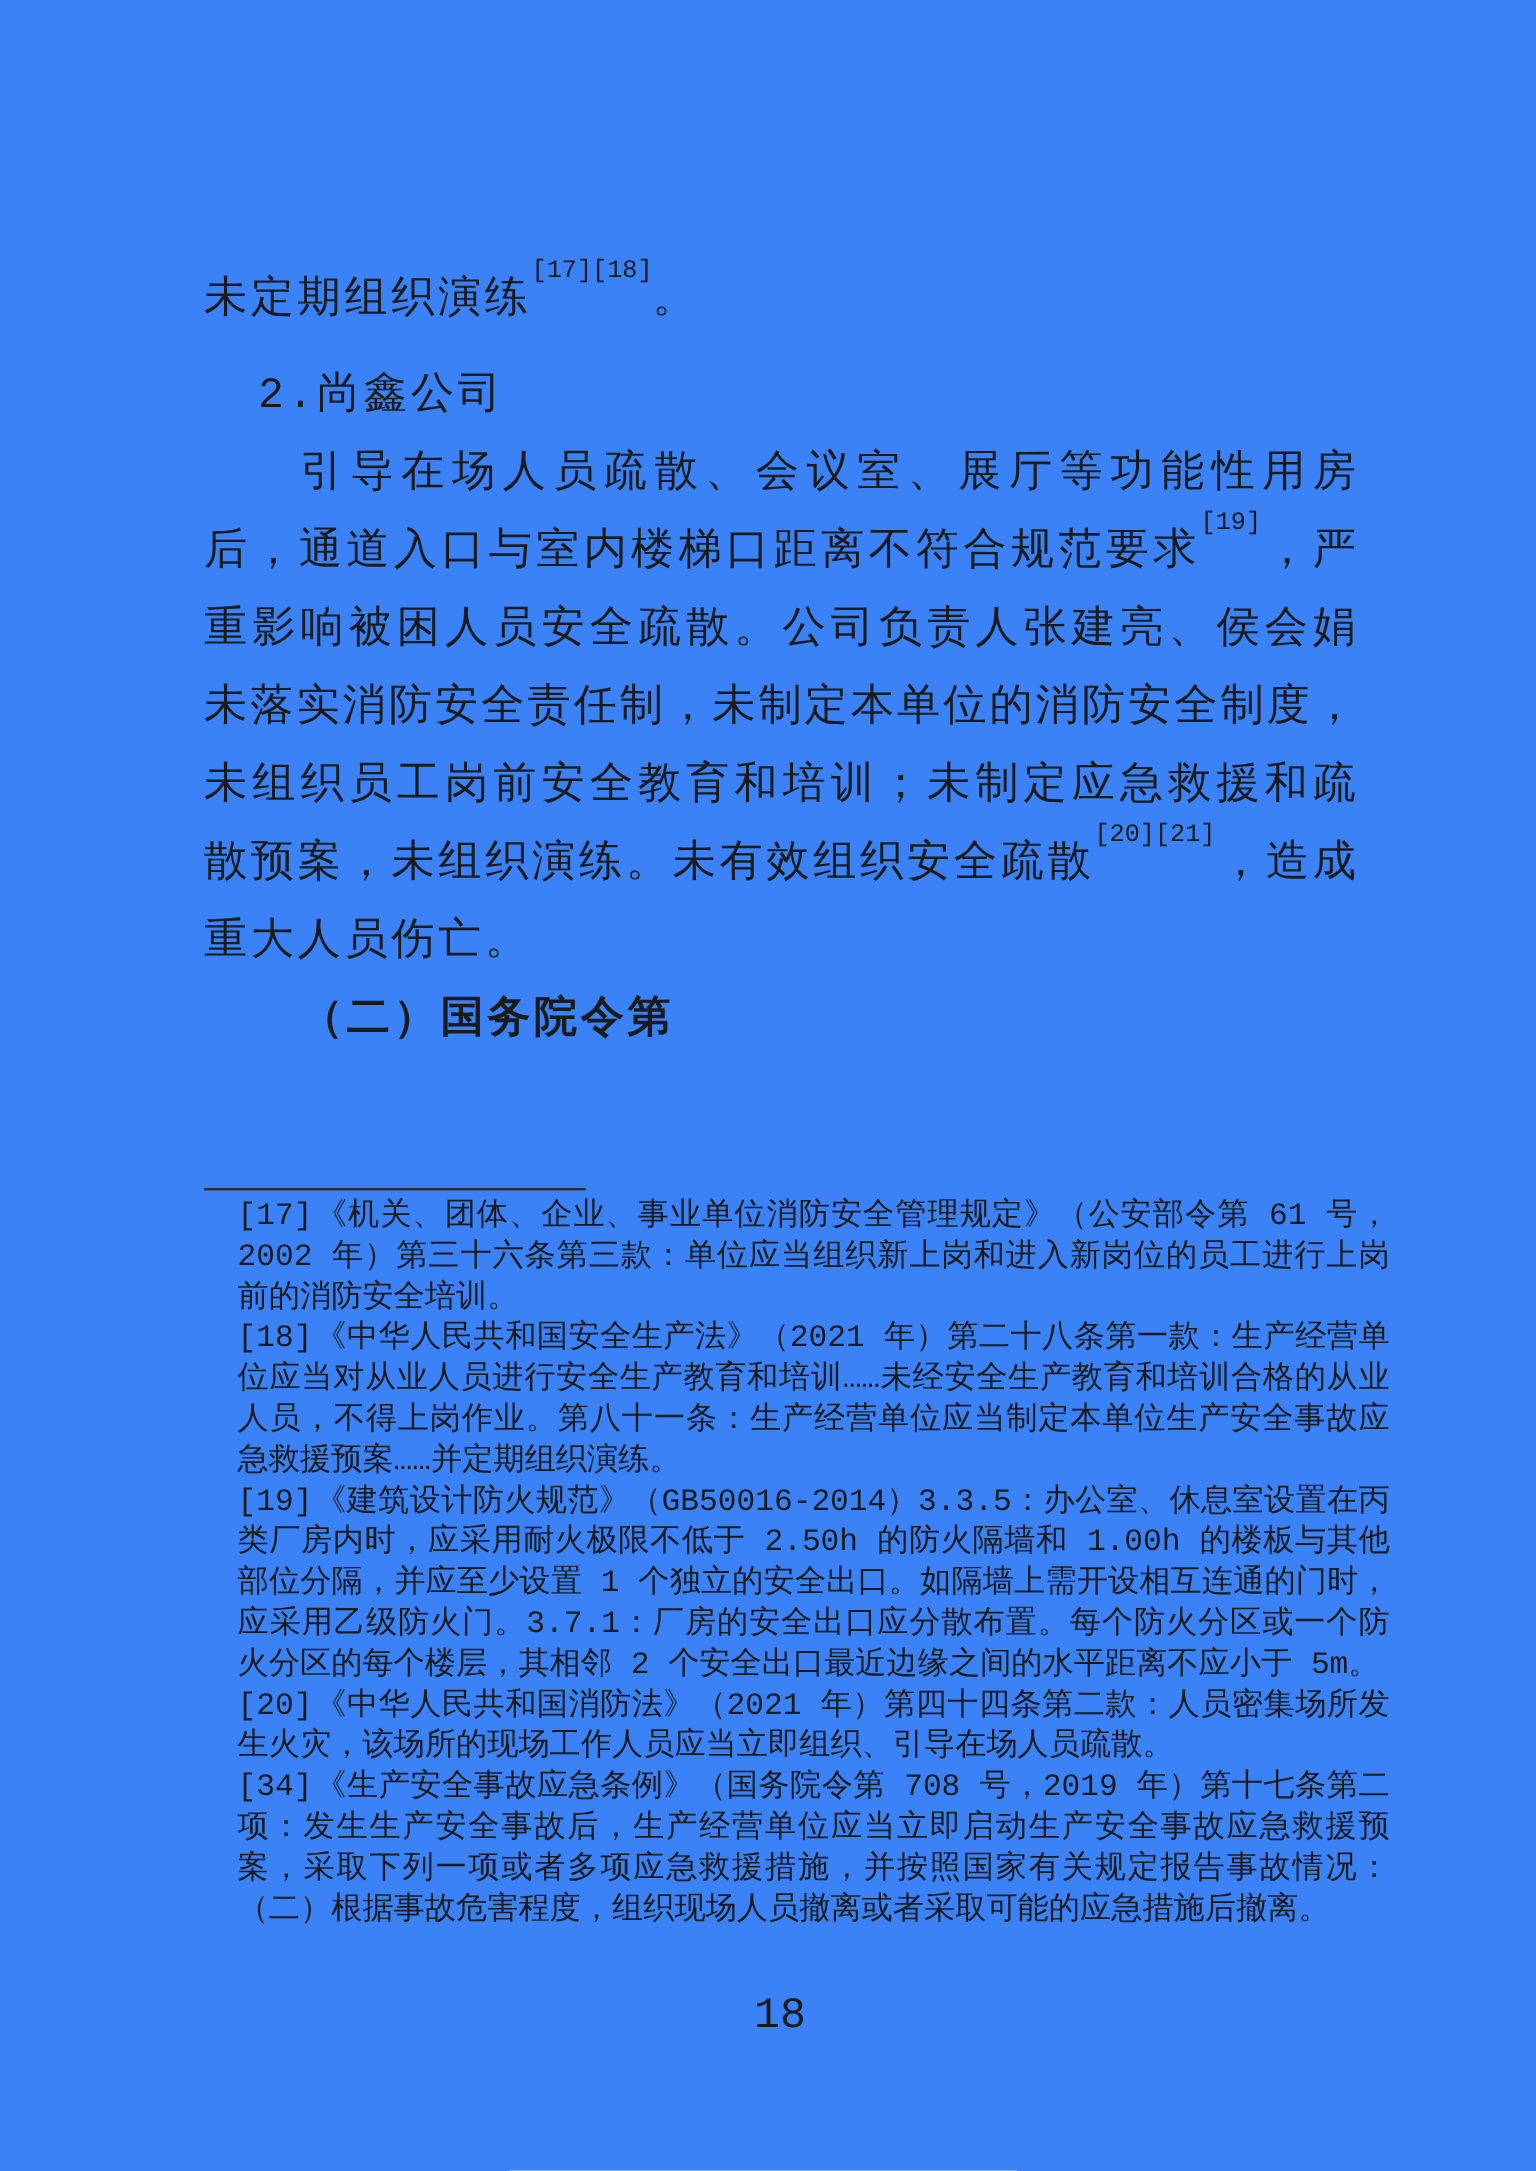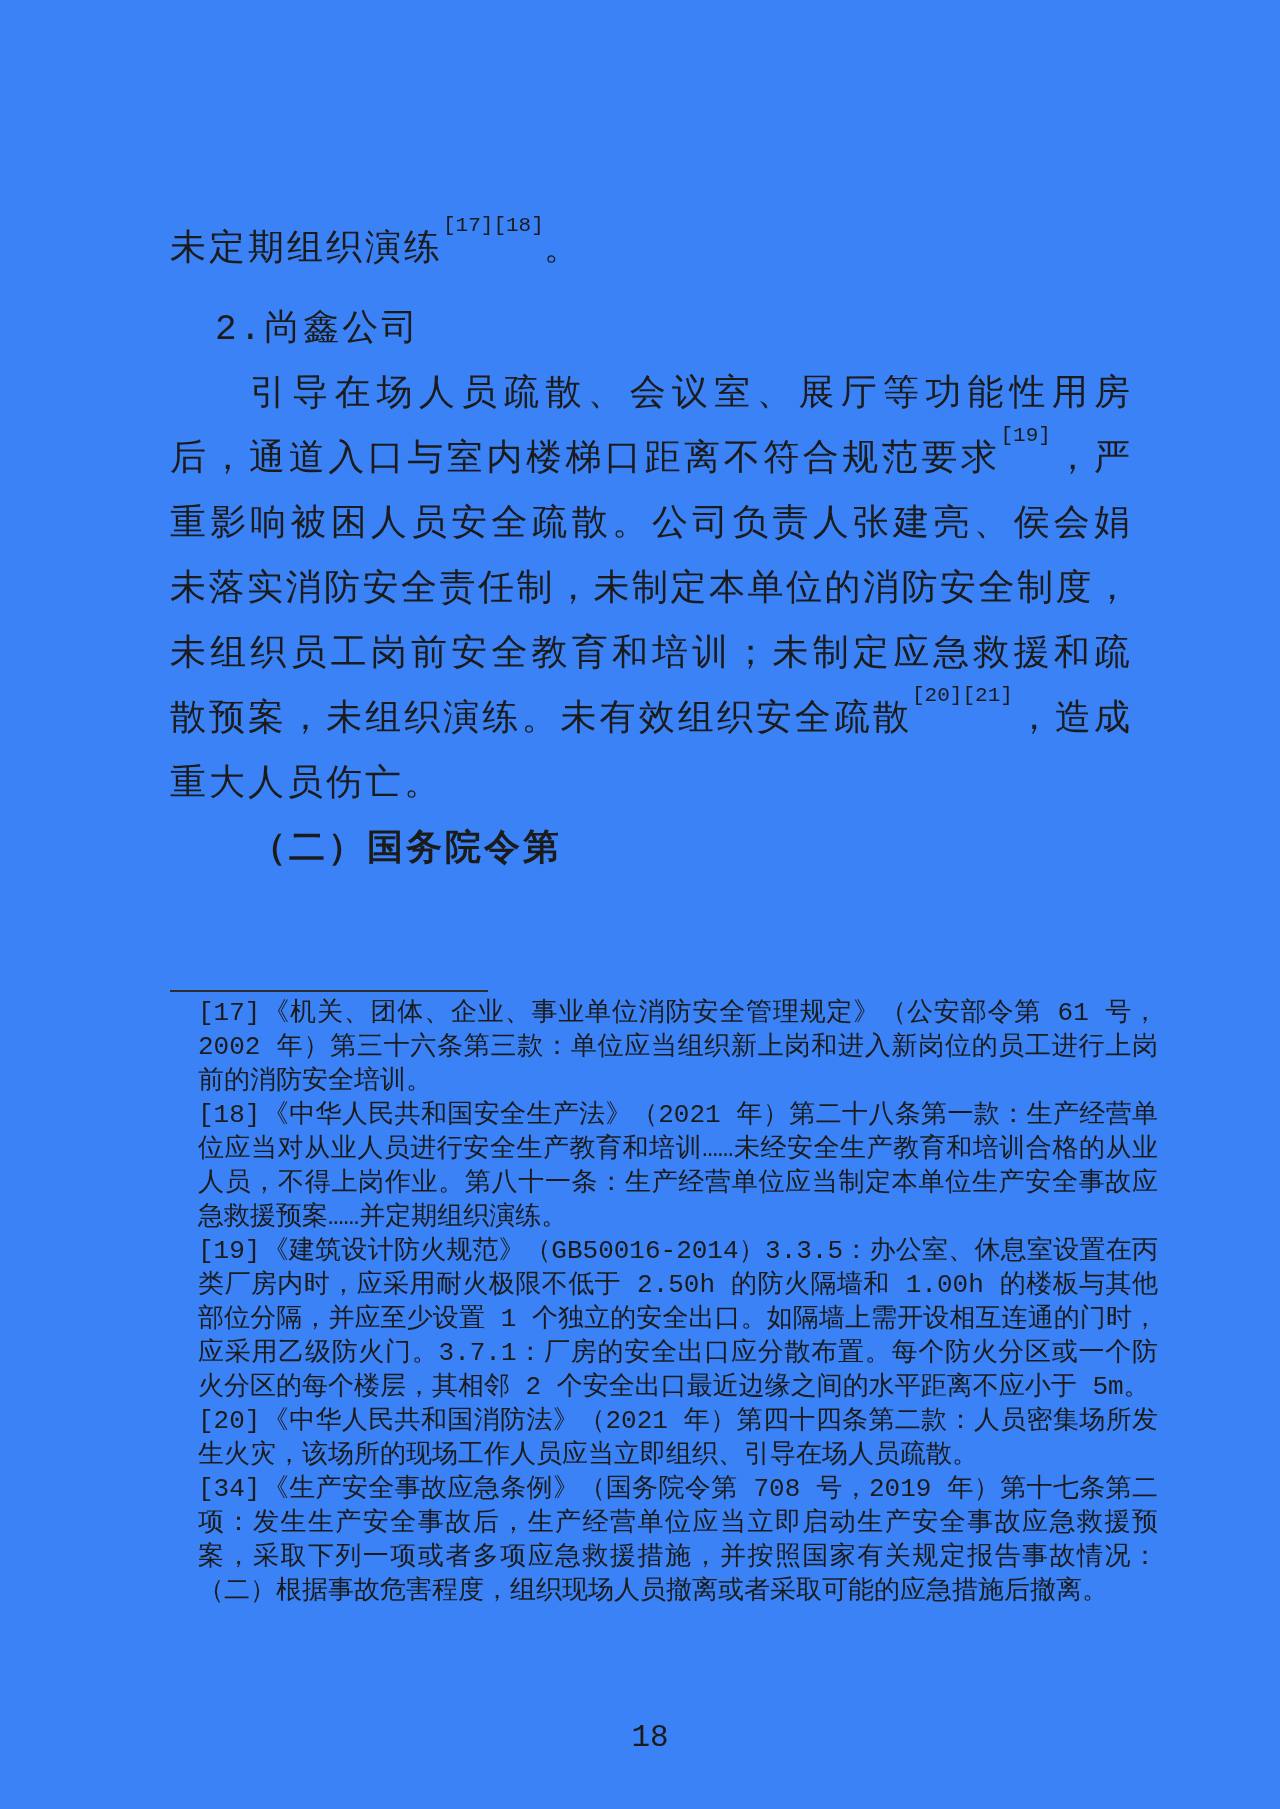--- a/index.html
+++ b/index.html
@@ -66,26 +66,26 @@
     font-size: 26px;
     line-height: 34px;
     text-align: justify;
   }
   .fn-marker { padding-right: 2px; }
 
   
   .page-number {
     position: absolute;
     left: 170px;
-    top: 1718px;
+    top: 1660px;
     width: 960px;
     height: 40px;
     line-height: 40px;
     text-align: center;
-    font-size: 31px;
+    font-size: 36px;
   }
 </style>
 </head>
 <body>
 
 <div class="page">
 
   <div class="main-text">
 
     <div class="bline plain">

